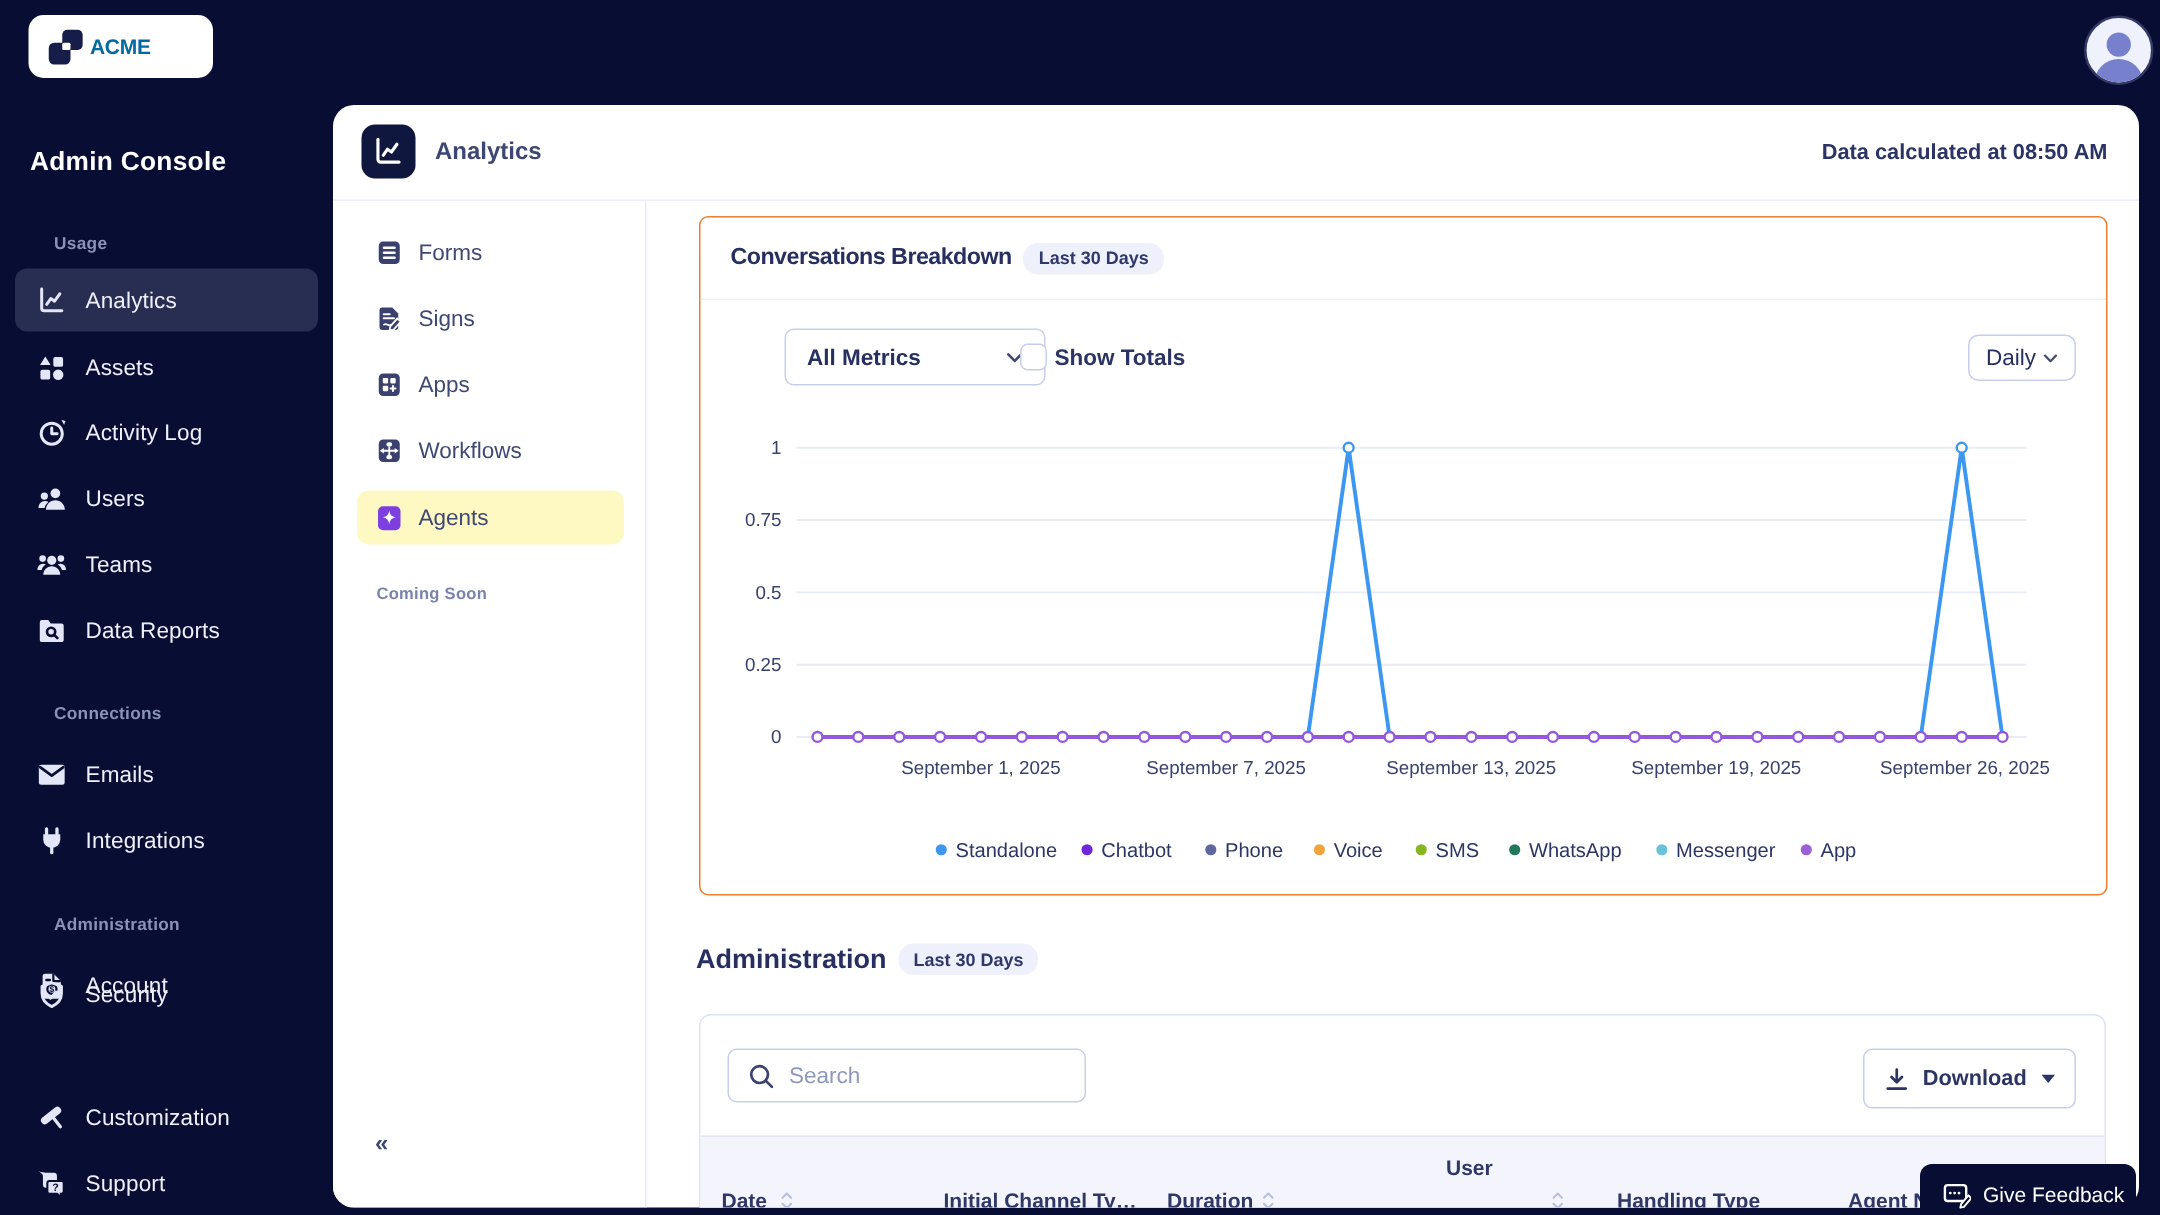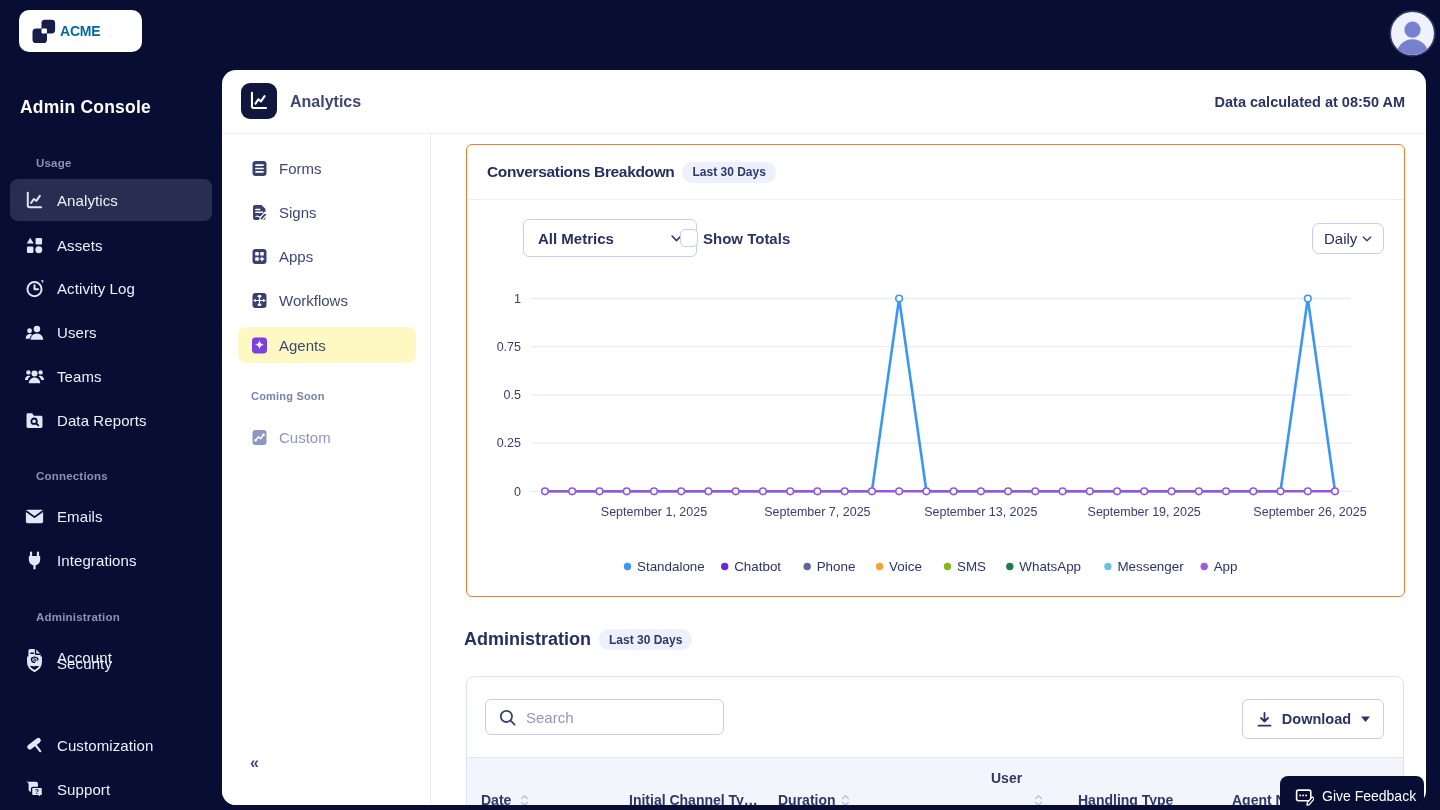--- a/index.html
+++ b/index.html
@@ -242,29 +242,20 @@
       <span>Workflows</span>
       </div>
     <div class="abs nrow sel" style="top:193px;">
       <svg width="17" height="17" viewBox="0 0 17 17">
           <rect x="1" y="0.5" width="15" height="16" rx="3.4" fill="#7d3fe0"></rect>
           <path d="M8.5 3.1c.35 2.9 1.55 4.2 4.6 4.7-3.05.5-4.25 1.8-4.6 4.8-.35-3-1.55-4.3-4.6-4.8 3.05-.5 4.25-1.8 4.6-4.7z" fill="#fff"></path>
         </svg>
       <span>Agents</span>
       </div>
     <div class="abs nlabel" style="top:256px;">Coming Soon</div>
-    <div class="abs nrow dim" style="top:285px;">
-      <svg width="17" height="17" viewBox="0 0 17 17">
-          <rect x="1.5" y="1" width="14" height="15" rx="3" fill="#8f97c0"></rect>
-          <path d="M4.6 11.3 7.4 7.9l2.3 1.7 2.8-3.8" stroke="#fff" stroke-width="1.5" fill="none" stroke-linecap="round" stroke-linejoin="round"></path>
-          <circle cx="4.6" cy="11.3" r="1.3" fill="#fff"></circle>
-          <circle cx="12.5" cy="5.8" r="1.3" fill="#fff"></circle>
-        </svg>
-      <span>Custom</span>
-      </div>
     <div class="abs" id="collapse">«</div>
   </div>
   <div class="abs" id="card1">
     <div class="abs" id="c1head">
         <b>Conversations Breakdown</b>
         <span class="pill">Last 30 Days</span>
       </div>
     <div class="abs ctl" id="selMetrics">
         <span>All Metrics</span>
         <svg width="11" height="7" viewBox="0 0 11 7" fill="none">
@@ -370,21 +361,21 @@
       <svg class="abs sort" style="left:52px;top:117px;" width="11" height="13" viewBox="0 0 12 16" fill="none">
         <path d="M2.5 5.5 6 2l3.5 3.5" stroke="#b7bedd" stroke-width="1.6" stroke-linecap="round" stroke-linejoin="round"></path>
         <path d="M2.5 10.5 6 14l3.5-3.5" stroke="#b7bedd" stroke-width="1.6" stroke-linecap="round" stroke-linejoin="round"></path>
       </svg>
     <span class="abs th" style="left:162px;">Initial Channel Ty…</span>
     <span class="abs th" style="left:311px;">Duration</span>
       <svg class="abs sort" style="left:373px;top:117px;" width="11" height="13" viewBox="0 0 12 16" fill="none">
         <path d="M2.5 5.5 6 2l3.5 3.5" stroke="#b7bedd" stroke-width="1.6" stroke-linecap="round" stroke-linejoin="round"></path>
         <path d="M2.5 10.5 6 14l3.5-3.5" stroke="#b7bedd" stroke-width="1.6" stroke-linecap="round" stroke-linejoin="round"></path>
       </svg>
-    <span class="abs th" style="left:524px;top:93px;">User</span>
+    <span class="abs th" style="left:497px;top:93px;">User</span>
       <svg class="abs sort" style="left:566px;top:117px;" width="11" height="13" viewBox="0 0 12 16" fill="none">
         <path d="M2.5 5.5 6 2l3.5 3.5" stroke="#b7bedd" stroke-width="1.6" stroke-linecap="round" stroke-linejoin="round"></path>
         <path d="M2.5 10.5 6 14l3.5-3.5" stroke="#b7bedd" stroke-width="1.6" stroke-linecap="round" stroke-linejoin="round"></path>
       </svg>
     <span class="abs th" style="left:611px;">Handling Type</span>
     <span class="abs th" style="left:765px;">Agent Name</span>
   </div>
 </div>
 <div class="abs" id="feedback"><svg width="19" height="19" viewBox="0 0 19 19" fill="none">
       <rect x="1.6" y="3.1" width="14.2" height="10.6" rx="1.9" stroke="#fff" stroke-width="1.6"></rect>

